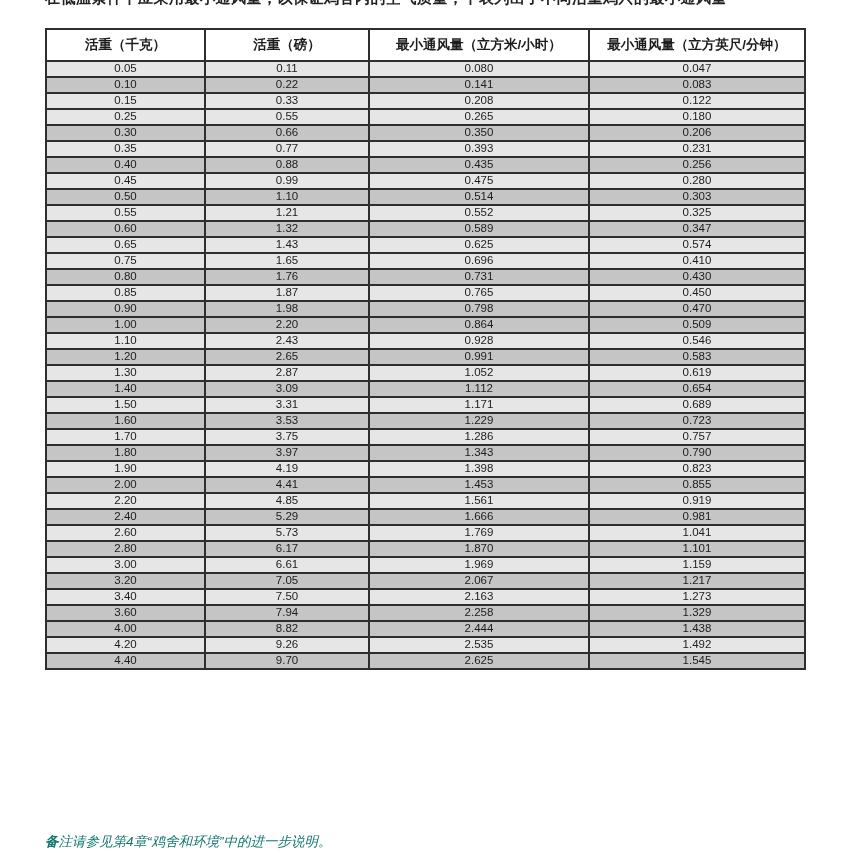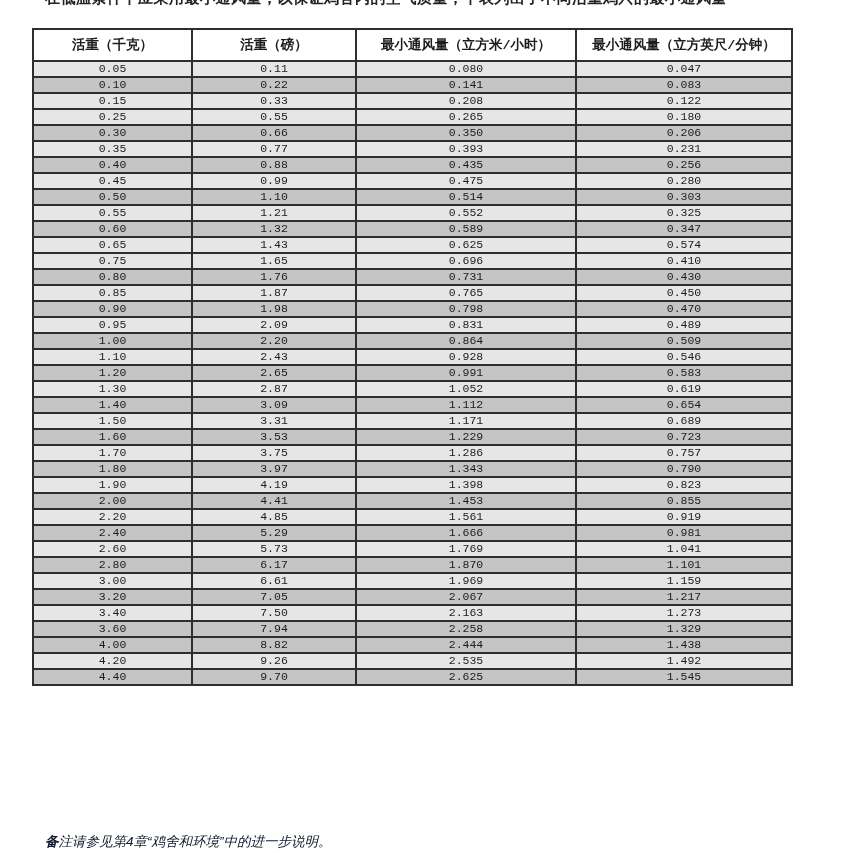--- a/index.html
+++ b/index.html
@@ -25,25 +25,24 @@
     position:absolute;left:45px;top:0;width:680px;height:8px;
     overflow:hidden;
   }
   .clipped-caption .inner{
     font-weight:bold;font-size:15px;line-height:21px;
     margin-top:-13px;white-space:nowrap;color:#222;
     letter-spacing:0.5px;
   }
 
   table.vent{
-    position:absolute;left:32px;top:28px;
+    position:absolute;left:45px;top:28px;
     width:759px;
     border-collapse:collapse;
     table-layout:fixed;
-    font-family:Liberation Mono, monospace;
   }
   table.vent col.c1{width:159px;}
   table.vent col.c2{width:164px;}
   table.vent col.c3{width:220px;}
   table.vent col.c4{width:216px;}
   table.vent th{
     background:#ffffff;
     border:2px solid var(--border);
     height:32px;
     font-size:13.5px;
@@ -61,21 +60,21 @@
     padding:0;
     line-height:1;
   }
   table.vent tr.light td{background:var(--row-light);}
   table.vent tr.dark td{background:var(--row-dark);}
 
   .note{
     position:absolute;left:45px;top:833px;
     font-size:13.5px;
     font-style:italic;
-    color:#0f172a;
+    color:#0f766e;
     white-space:nowrap;
   }
   .note .note-prefix{font-weight:bold;}
 </style>
 </head>
 <body>
 
 <div class="page">
 
   <div class="clipped-caption">
@@ -187,26 +186,20 @@
           <td>1.87</td>
           <td>0.765</td>
           <td>0.450</td>
         </tr>
         <tr class="dark">
           <td>0.90</td>
           <td>1.98</td>
           <td>0.798</td>
           <td>0.470</td>
         </tr>
-        <tr class="light">
-          <td>0.95</td>
-          <td>2.09</td>
-          <td>0.831</td>
-          <td>0.489</td>
-        </tr>
         <tr class="dark">
           <td>1.00</td>
           <td>2.20</td>
           <td>0.864</td>
           <td>0.509</td>
         </tr>
         <tr class="light">
           <td>1.10</td>
           <td>2.43</td>
           <td>0.928</td>

